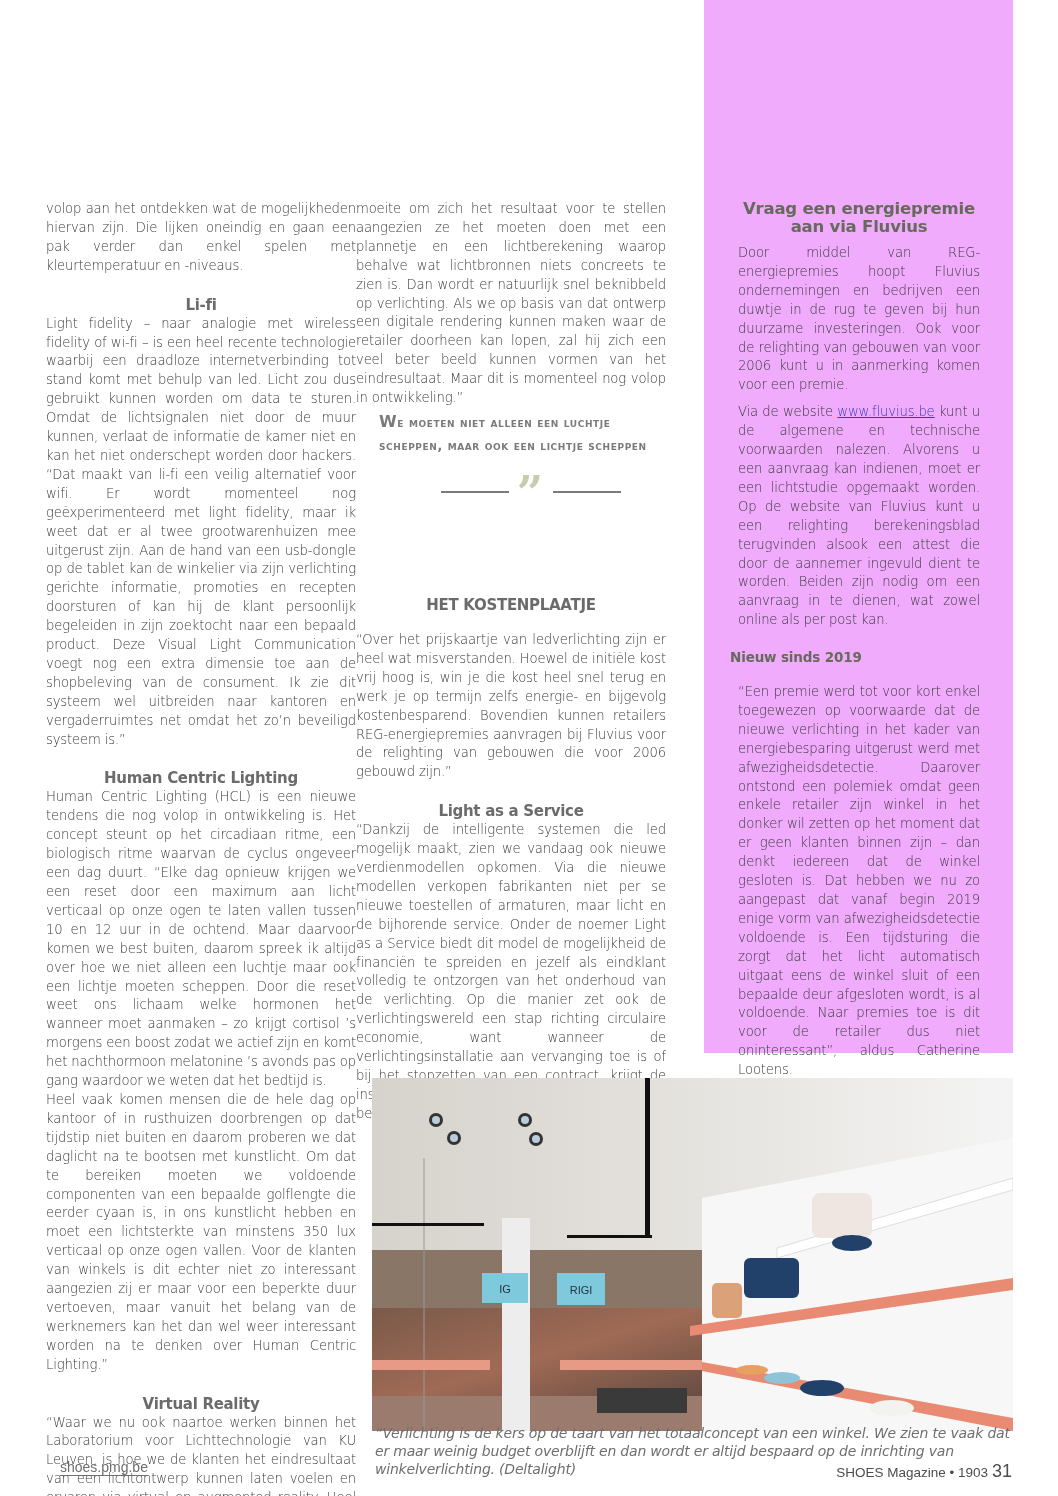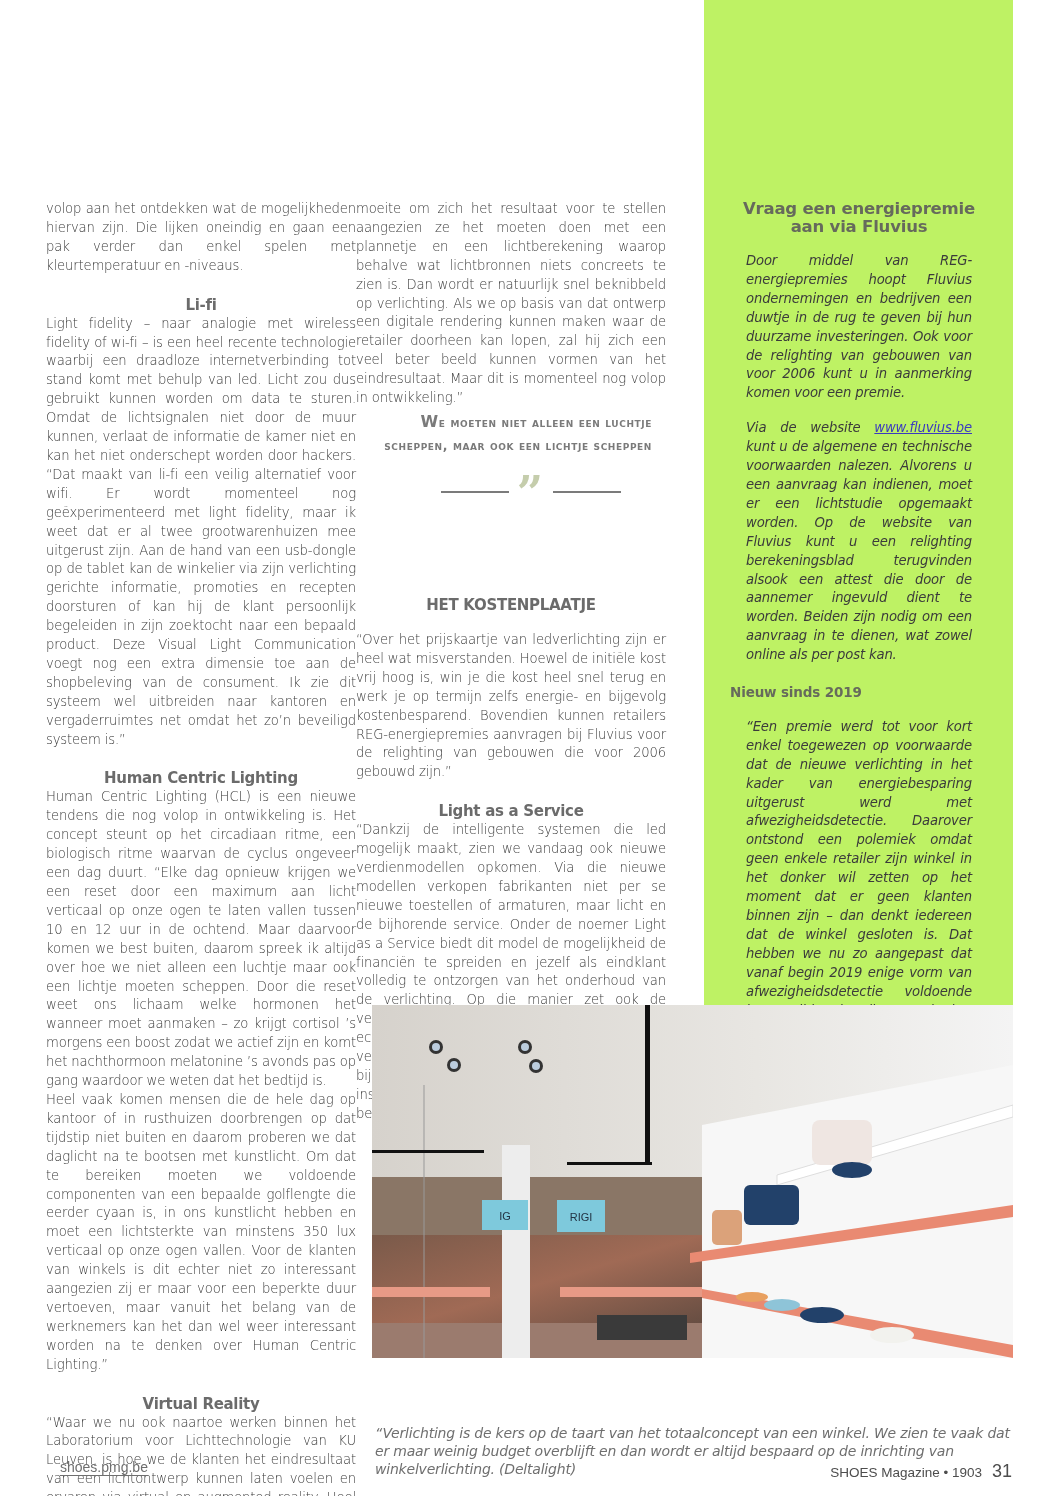--- a/index.html
+++ b/index.html
@@ -15,63 +15,63 @@
   .col p { margin:0; }
   .col h3 {
     margin:0; font-size:15px; line-height:19px; font-weight:bold; color:#6b6b6b;
     letter-spacing:-0.3px; text-align:center;
   }
   .gap { height:20px; }
   #col1 { left:46px; top:163px; width:310px; }
   #col2 { left:356px; top:163px; width:310px; }
 
   .pullquote {
-    position:absolute; left:362px; top:410px; width:290px; text-align:right;
+    position:absolute; left:379px; top:410px; width:290px; text-align:left;
     font-weight:bold; color:#7a7a7a; font-size:12.4px; line-height:23px;
     font-variant:small-caps; letter-spacing:0.6px;
   }
   .pullquote .big { font-size:16px; }
   .qrule { position:absolute; top:491px; height:2px; background:#7b7b7b; width:68px; }
   .qmark {
     position:absolute; left:512px; top:470px; width:36px; text-align:center;
     font-family:"DejaVu Serif", serif; font-weight:bold; font-size:46px; line-height:46px;
     color:#c5cdac;
   }
 
   #sidebar {
-    position:absolute; left:704px; top:0; width:309px; height:1053px; background:#bef264;
+    position:absolute; left:704px; top:0; width:309px; height:1053px; background:#f0abfc;
   }
   #sidebar .inner {
     position:absolute; left:26px; top:200px; width:258px; font-size:13.2px; line-height:18.9px;
     color:#3b3b3b; text-align:justify; letter-spacing:-0.15px; font-weight:300;
   }
   #sidebar h2 {
     margin:0 0 8px 0; text-align:center; color:#666a5c; font-size:16.5px; line-height:18px;
     font-weight:bold; letter-spacing:-0.2px;
   }
   #sidebar h4 {
     margin:18px 0 16px 0; text-align:left; color:#666a5c; font-size:13.5px; font-weight:bold;
   }
-  #sidebar p { margin:16px;font-style:italic; }
+  #sidebar p { margin:8px; }
   #sidebar a { color:#3a3ac0; text-decoration:underline; }
 
   #photo {
-    position:absolute; left:372px; top:1005px; width:641px; height:353px; overflow:hidden;text-decoration:underline;
+    position:absolute; left:372px; top:1078px; width:641px; height:353px; overflow:hidden;text-decoration:underline;
   }
   #caption {
     position:absolute; left:375px; top:1410px; width:640px; font-size:14px; line-height:18px;
     font-style:italic; color:#6f6f6f; font-weight:300; letter-spacing:-0.2px;
   }
   #footer-left {
     position:absolute; left:60px; top:1459px; font-family:"Liberation Sans", sans-serif;
     font-size:14px; color:#6e6e6e; text-decoration:underline; text-underline-offset:3px;
   }
   #footer-right {
     position:absolute; right:46px; top:1461px; font-family:"Liberation Sans", sans-serif;
-    color:#4d4d4d; font-size:13.5px; display:flex; align-items:baseline; gap:10px;
+    color:#4d4d4d; font-size:13.5px; display:flex; align-items:baseline; gap:4px;
   }
   #footer-right .pg { font-size:18px; }
 </style>
 </head>
 <body>
 
 <div id="col1" class="col">
   <p>volop aan het ontdekken wat de mogelijkheden hiervan zijn. Die lijken oneindig en gaan een pak verder dan enkel spelen met kleurtemperatuur en -niveaus.</p>
   <div class="gap"></div>
   <h3>Li-fi</h3>

